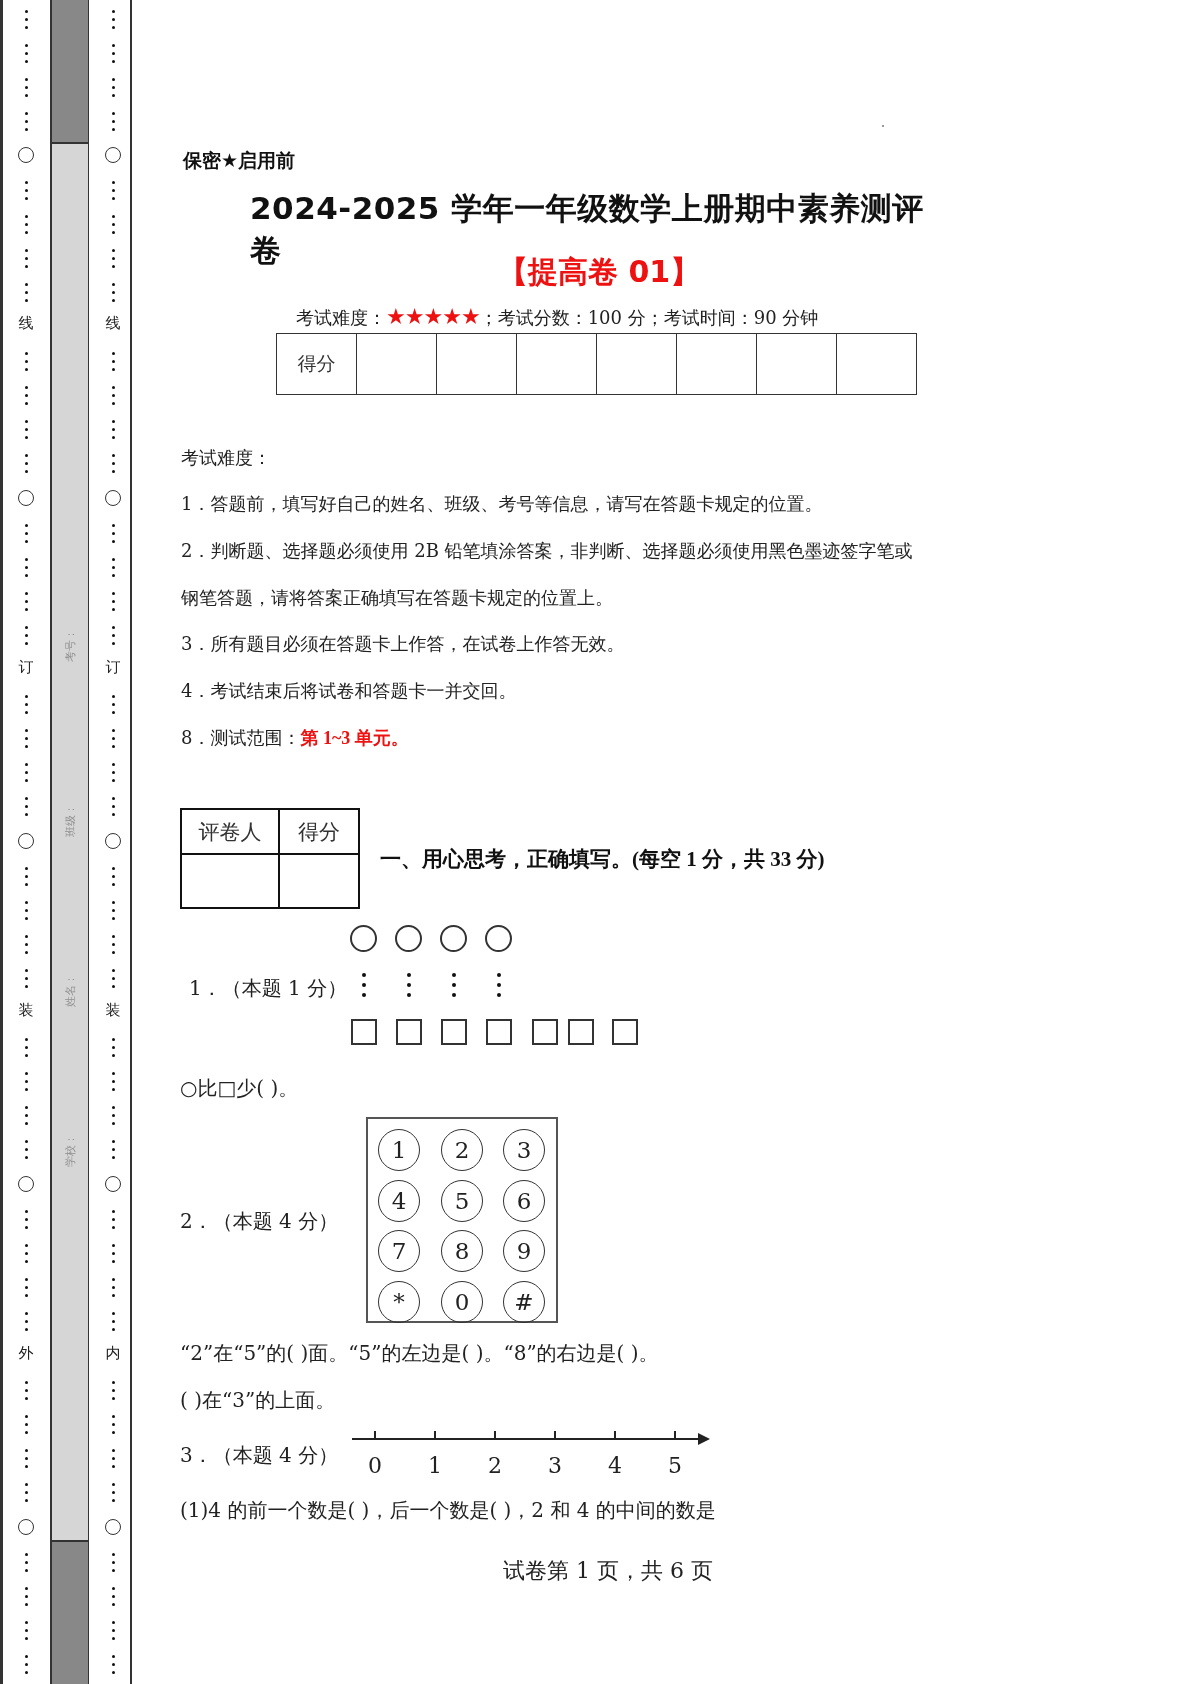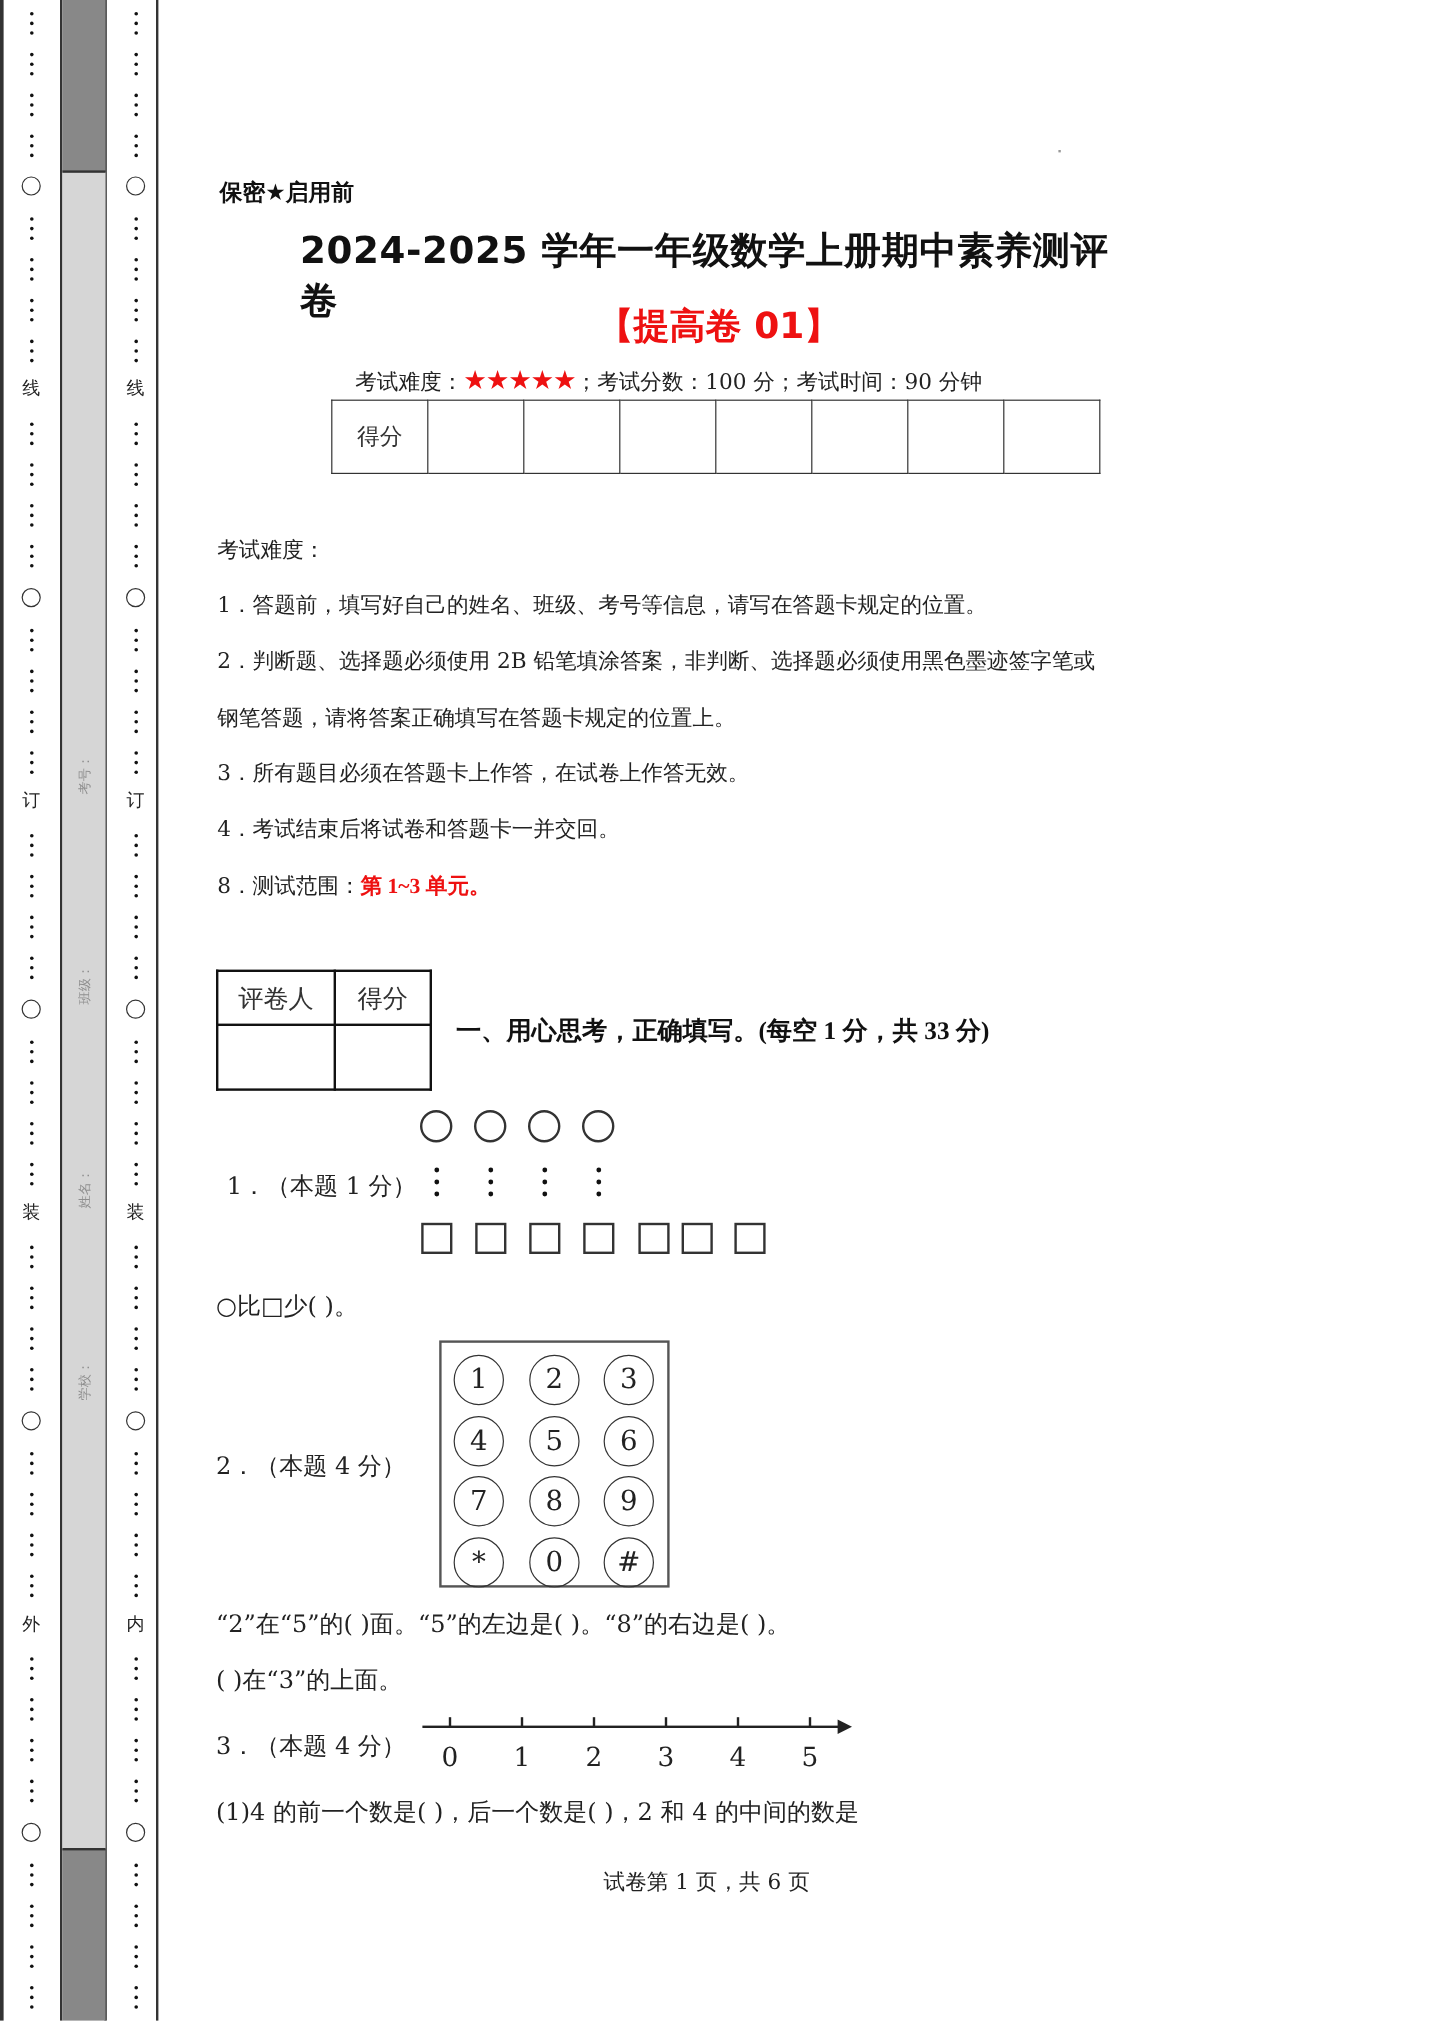--- a/index.html
+++ b/index.html
@@ -52,21 +52,21 @@
 
   .keypad { position: absolute; left: 366px; top: 1117px; width: 192px; height: 206px; border: 2px solid #555; }
   .key { position: absolute; width: 42px; height: 42px; border: 1.6px solid #333; border-radius: 50%; display: flex; align-items: center; justify-content: center; font-size: 23px; color: #222; }
 
   .numline { position: absolute; left: 352px; top: 1435px; width: 360px; height: 40px; }
   .numline .axis { position: absolute; left: 0; top: 3px; width: 348px; height: 2px; background: #222; }
   .numline .arrow { position: absolute; left: 346px; top: -2px; width: 0; height: 0; border-left: 12px solid #222; border-top: 6px solid transparent; border-bottom: 6px solid transparent; }
   .numline .tick { position: absolute; top: -4px; width: 1.5px; height: 8px; background: #222; }
   .numline .tlabel { position: absolute; top: 18px; font-size: 22px; width: 20px; text-align: center; margin-left: -9px; color: #222; }
 
-  .footer { position: absolute; left: 503px; top: 1556px; font-size: 18px; color: #222; }
+  .footer { position: absolute; left: 503px; top: 1556px; font-size: 22px; color: #222; }
   .speck { position: absolute; left: 882px; top: 125px; width: 2px; height: 2px; background: #999; }
 </style>
 </head>
 <body>
 
 <div class="gutter">
   <div class="g-line" style="left:0;width:3px"></div>
   <div class="g-line" style="left:50px;width:2px"></div>
   <div class="g-line" style="left:87px;width:2px"></div>
   <div class="g-line" style="left:130px;width:2px"></div>

